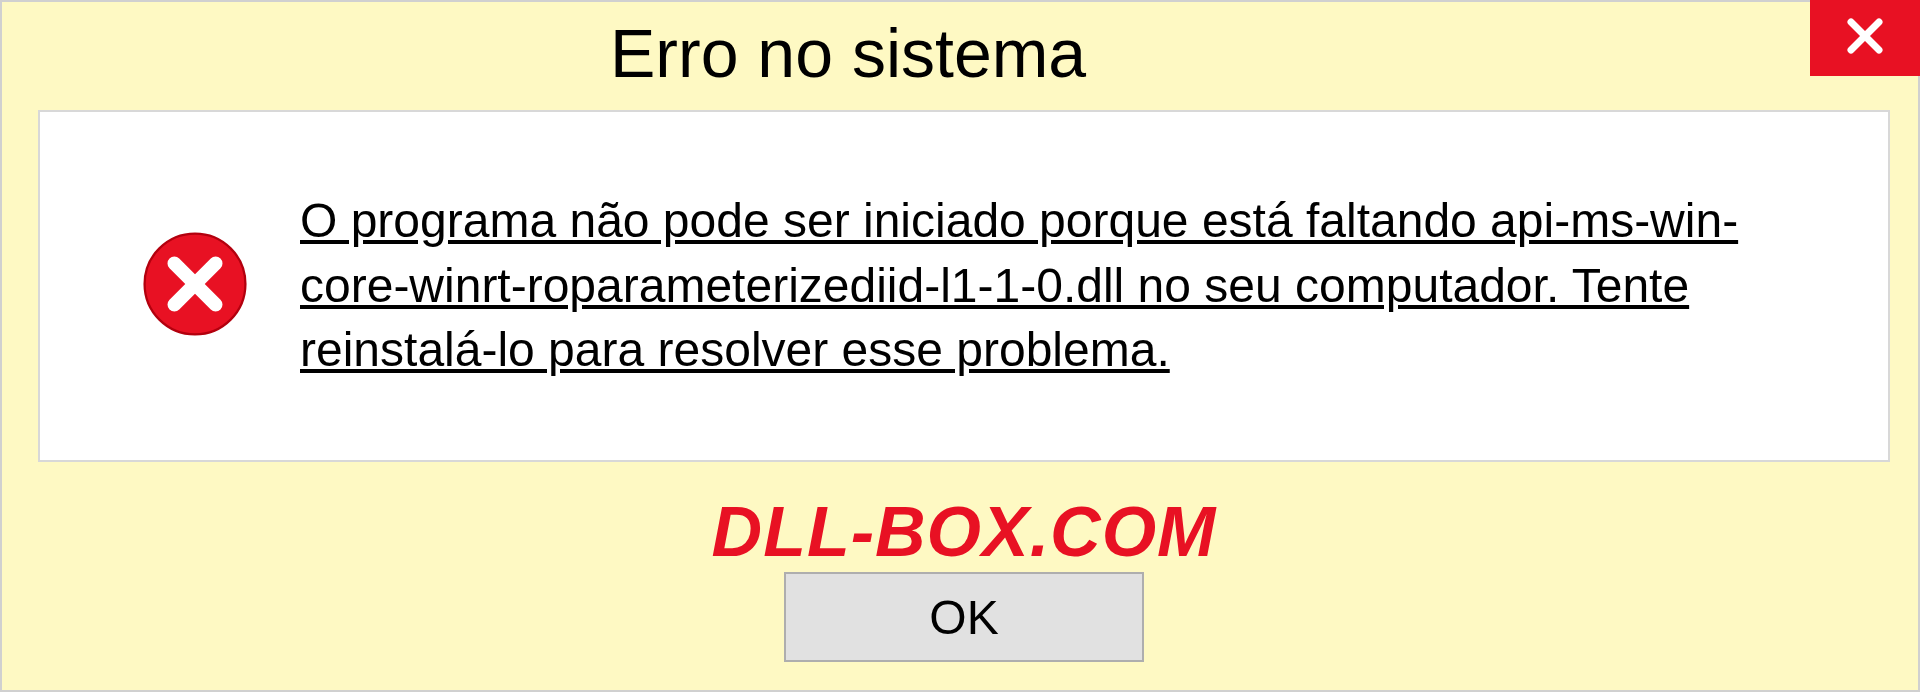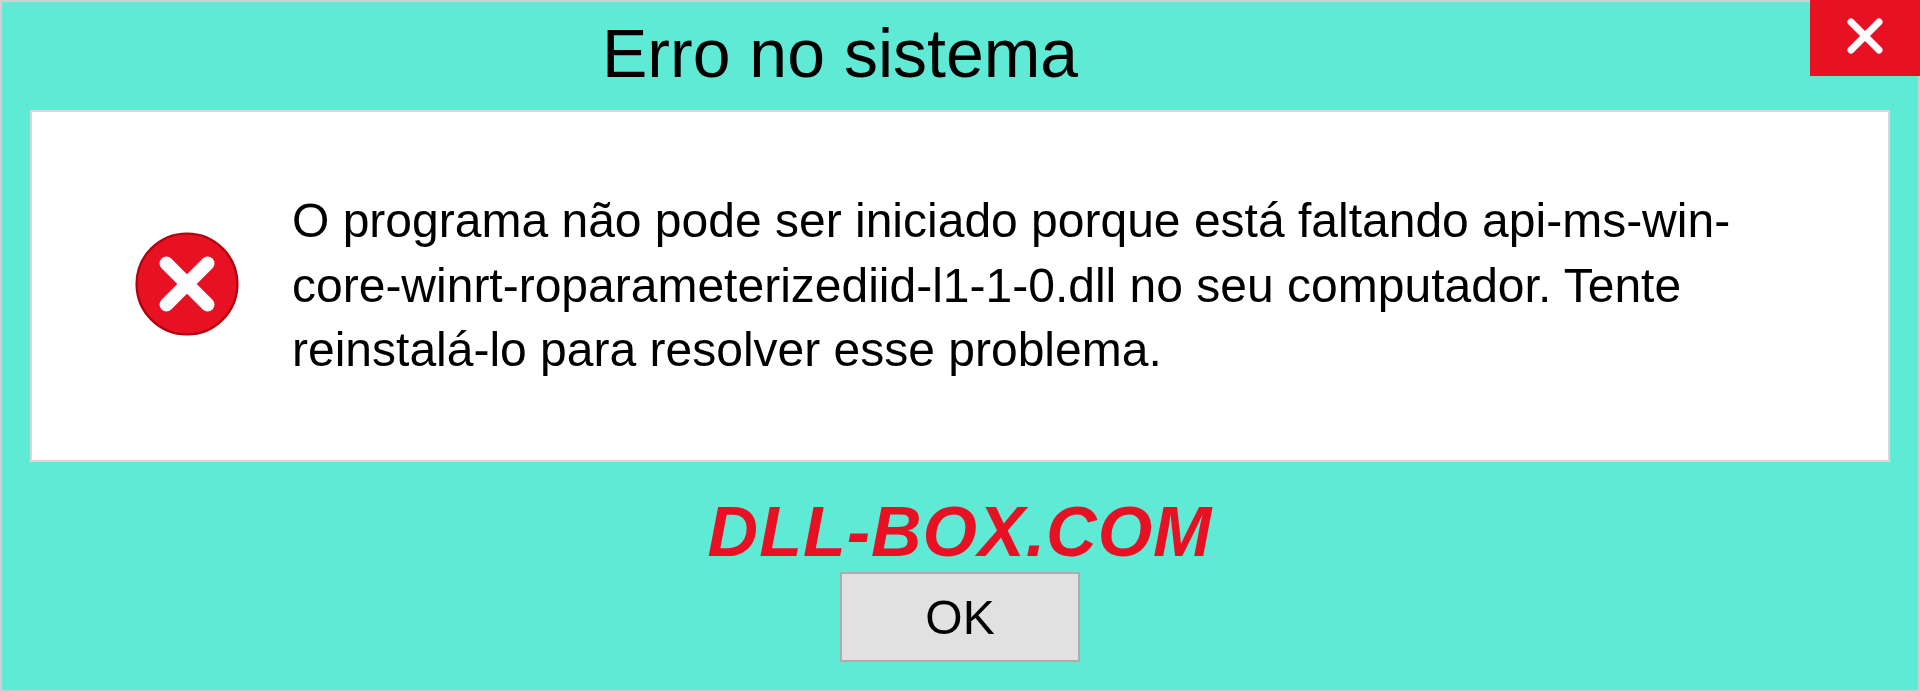--- a/index.html
+++ b/index.html
@@ -10,24 +10,25 @@
     body {
       font-family: "Segoe UI", Tahoma, Geneva, sans-serif;
       background: #fff;
       width: 1920px;
       height: 692px;
       position: relative;
     }
     .dialog {
       width: 100%;
       height: 100%;
-      background: #5eead4;
+      background: #fef9c3;
       border: 2px solid #d0d0d0;
       display: flex;
       flex-direction: column;
+      padding-left: 8px;
     }
     .titlebar {
       display: flex;
       align-items: flex-start;
       justify-content: space-between;
       padding: 0 0 0 0;
       min-height: 100px;
     }
     .title-text {
       font-size: 68px;
@@ -51,20 +52,21 @@
       height: 48px;
     }
     .content-panel {
       margin: 8px 28px 20px 28px;
       background: #fff;
       border: 2px solid #d8d8d8;
       flex: 1;
       display: flex;
       align-items: center;
       padding: 40px 60px 40px 100px;
+      text-decoration: underline;
     }
     .error-icon-wrap {
       flex-shrink: 0;
       margin-right: 50px;
     }
     .error-message {
       font-size: 48px;
       line-height: 1.35;
       color: #000;
       font-weight: 400;
@@ -78,21 +80,21 @@
     }
     .watermark {
       font-size: 70px;
       font-weight: 900;
       color: #e81123;
       letter-spacing: 1px;
       font-family: Arial, sans-serif;
       font-style: italic;
     }
     .ok-btn {
-      width: 240px;
+      width: 360px;
       height: 90px;
       background: #e1e1e1;
       border: 2px solid #aeaeae;
       font-size: 48px;
       color: #000;
       display: flex;
       align-items: center;
       justify-content: center;
       cursor: pointer;
     }

